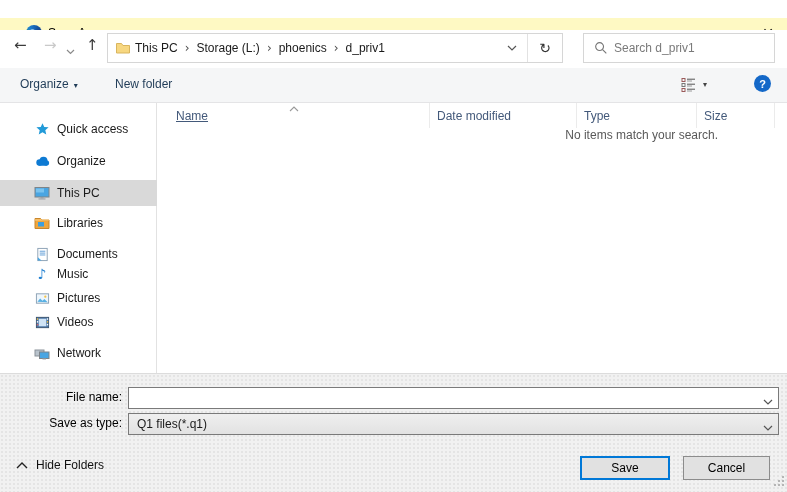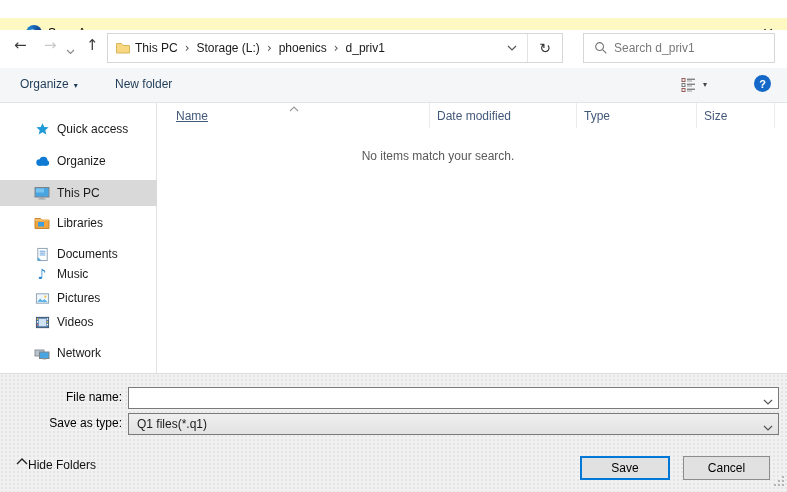--- a/index.html
+++ b/index.html
@@ -78,40 +78,40 @@
   .si-9 { top:237px; height:26px; }
 
   .listpane { position:absolute; left:158px; top:0; width:629px; height:270px; }
   .list-header { position:absolute; left:0; top:0; height:25px; display:flex; color:#43597a; }
   .col { position:relative; border-right:1px solid #ebebeb; display:flex; align-items:center; cursor:pointer; }
   .col-name { width:272px; padding-left:18px;text-decoration:underline; }
   .col-date { width:147px; padding-left:7px; }
   .col-type { width:120px; padding-left:7px; }
   .col-size { width:78px;  padding-left:7px; }
   .sort-caret { position:absolute; left:50%; top:-2px; transform:translateX(-50%); }
-  .empty-msg { position:absolute; left:0; top:46px; width:560px; text-align:center; color:#595959; }
+  .empty-msg { position:absolute; left:0; top:25px; width:560px; text-align:right; color:#595959; }
 
   
   .bottompanel { position:absolute; left:0; top:373px; width:100%; height:119px;
                  background-color:#f1f1f1; border-top:1px solid #dcdcdc;
                  background-image:radial-gradient(circle,#e4e4e4 0.8px,transparent 0.9px);
                  background-size:4px 4px; }
   .frm-label { position:absolute; width:112px; text-align:right; color:#000; }
   .lbl-filename { left:10px; top:16px; }
   .lbl-savetype { left:10px; top:42px; }
   .filename-input { position:absolute; left:128px; top:13px; width:651px; height:22px;
                     border:1px solid #7a7a7a; background:#fff; font-size:12px; padding:0 22px 0 6px;
                     font-family:"Liberation Sans",sans-serif; outline:none; }
   .combo { position:absolute; left:128px; top:39px; width:651px; height:22px; border:1px solid #7a7a7a;
            background:linear-gradient(#efefef,#e2e2e2); display:flex; align-items:center;
            padding:0 22px 0 8px; cursor:pointer; }
   .input-chevron { position:absolute; top:20px; right:14px; pointer-events:none; }
   .combo-chevron { position:absolute; top:46px; right:14px; pointer-events:none; }
 
-  .hide-folders { position:absolute; left:16px; top:84px; display:flex; 
+  .hide-folders { position:absolute; left:16px; top:84px; display:flex; align-items:center; gap:8px;
                   cursor:pointer; color:#111; }
   .btn { position:absolute; top:82px; height:24px; display:flex; align-items:center; justify-content:center;
          background:#e1e1e1; cursor:pointer; font-size:12px; color:#000; }
   .btn-save { left:580px; width:90px; border:2px solid #0078d7; }
   .btn-cancel { left:683px; width:87px; border:1px solid #8c8c8c; }
   .resize-grip { position:absolute; right:2px; bottom:2px; cursor:nwse-resize; }
 </style>
 </head>
 <body>
 

